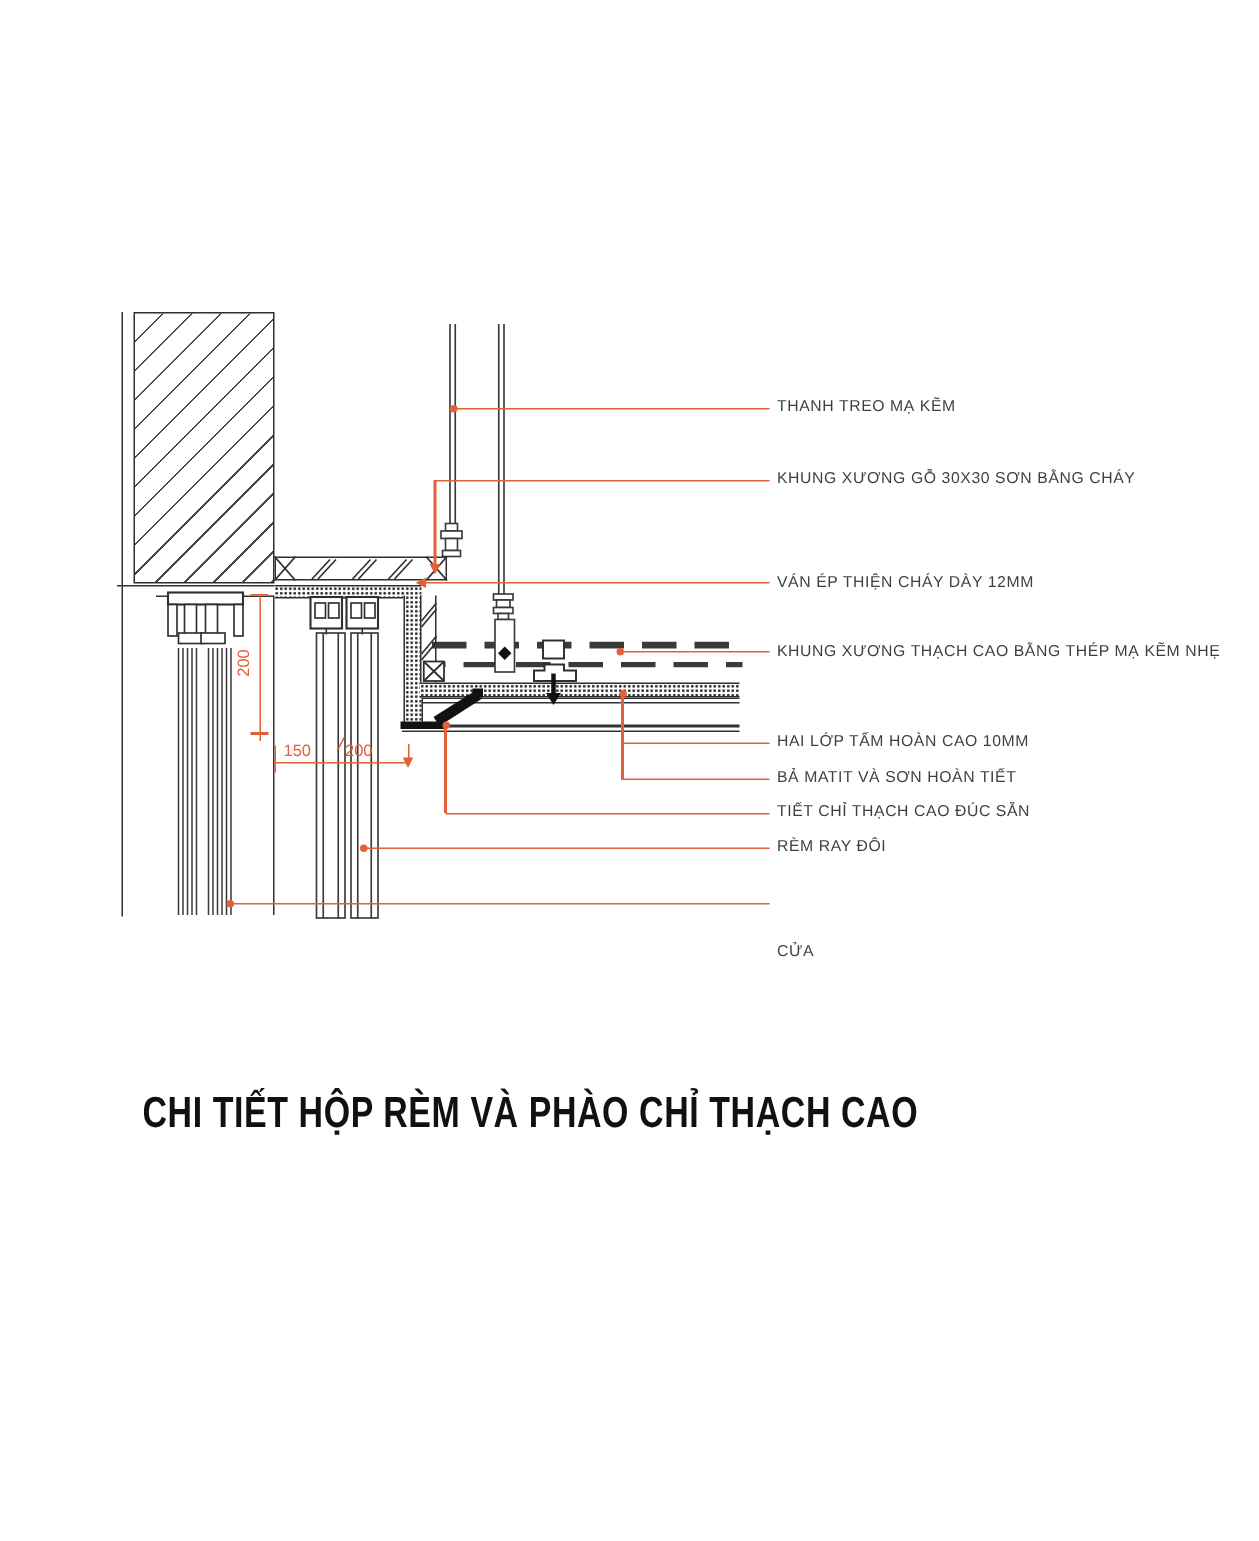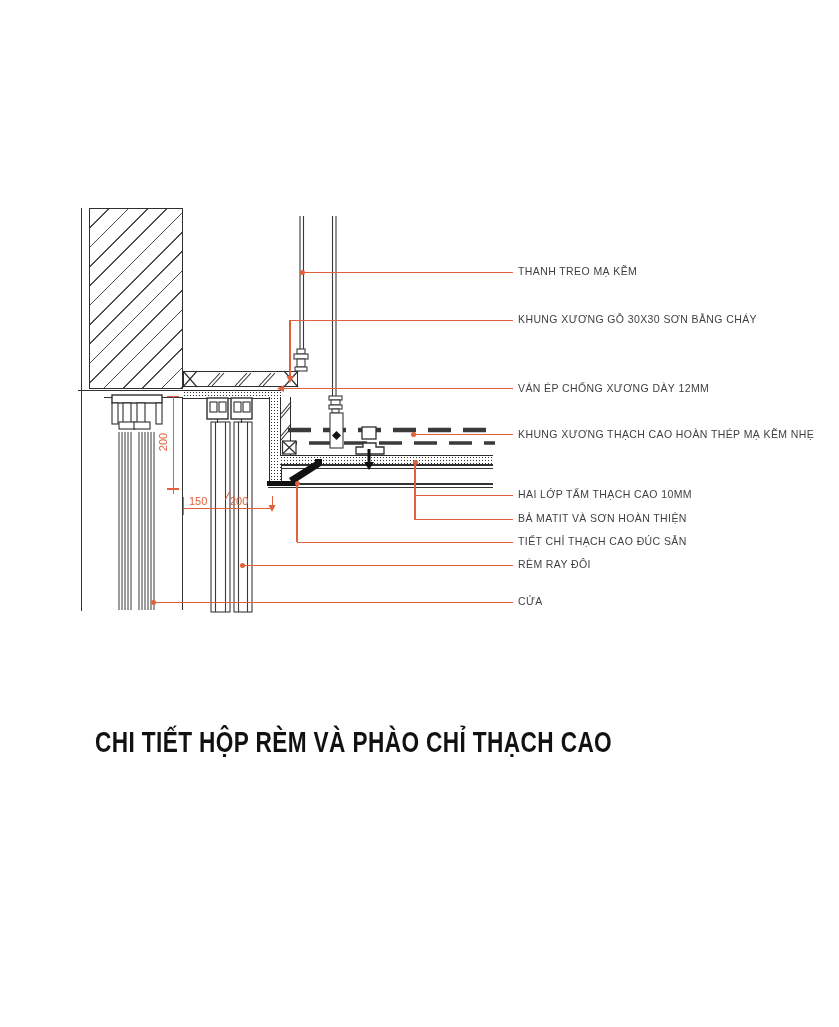--- a/index.html
+++ b/index.html
@@ -187,27 +187,27 @@
   <div class="hl ldr" style="left:297px;top:541.5px;width:216px;height:1.4px"></div>
 
   <div class="dot" style="left:239.5px;top:562.5px"></div>
   <div class="hl ldr" style="left:242px;top:564.5px;width:271px;height:1.4px"></div>
 
   <div class="dot" style="left:150.5px;top:599.5px"></div>
   <div class="hl ldr" style="left:153px;top:601.5px;width:360px;height:1.4px"></div>
 
   <div class="lbl" style="top:265px">THANH TREO MẠ KẼM</div>
   <div class="lbl" style="top:313px">KHUNG XƯƠNG GỖ 30X30  SƠN BẰNG CHÁY</div>
-  <div class="lbl" style="top:381.5px">VÁN ÉP CHỐNG XƯƠNG DÀY 12MM</div>
-  <div class="lbl" style="top:428px">KHUNG XƯƠNG THẠCH CAO HOÀN THÉP MẠ KẼM NHẸ</div>
-  <div class="lbl" style="top:488px">HAI LỚP TẤM THẠCH CAO 10MM</div>
-  <div class="lbl" style="top:512px">BẢ MATIT VÀ SƠN HOÀN THIỆN</div>
+  <div class="lbl" style="top:381.5px">VÁN ÉP THIỆN CHÁY DÀY 12MM</div>
+  <div class="lbl" style="top:428px">KHUNG XƯƠNG THẠCH CAO BẰNG THÉP MẠ KẼM NHẸ</div>
+  <div class="lbl" style="top:488px">HAI LỚP TẤM HOÀN CAO 10MM</div>
+  <div class="lbl" style="top:512px">BẢ MATIT VÀ SƠN HOÀN TIẾT</div>
   <div class="lbl" style="top:535px">TIẾT CHỈ THẠCH CAO ĐÚC SẴN</div>
   <div class="lbl" style="top:558px">RÈM RAY ĐÔI</div>
-  <div class="lbl" style="top:595px">CỬA</div>
+  <div class="lbl" style="top:628px">CỬA</div>
 
   <div class="vl ldr" style="left:172.5px;top:397px;height:92px;width:1.3px"></div>
   <div class="hl ldr" style="left:167px;top:395.8px;width:12px;height:1.6px"></div>
   <div class="hl ldr" style="left:167px;top:488px;width:12px;height:1.6px"></div>
   <div class="vl ldr" style="left:172.5px;top:489px;height:5px;width:1.3px"></div>
   <div class="dimtxt" style="left:143px;top:436px;width:40px;text-align:center;transform:rotate(-90deg)">200</div>
 
   <div class="hl ldr" style="left:183px;top:507.5px;width:90px;height:1.3px"></div>
   <div class="vl ldr" style="left:183px;top:497px;height:18px;width:1.3px"></div>
   <div class="vl ldr" style="left:271.5px;top:496px;height:10px;width:1.3px"></div>

